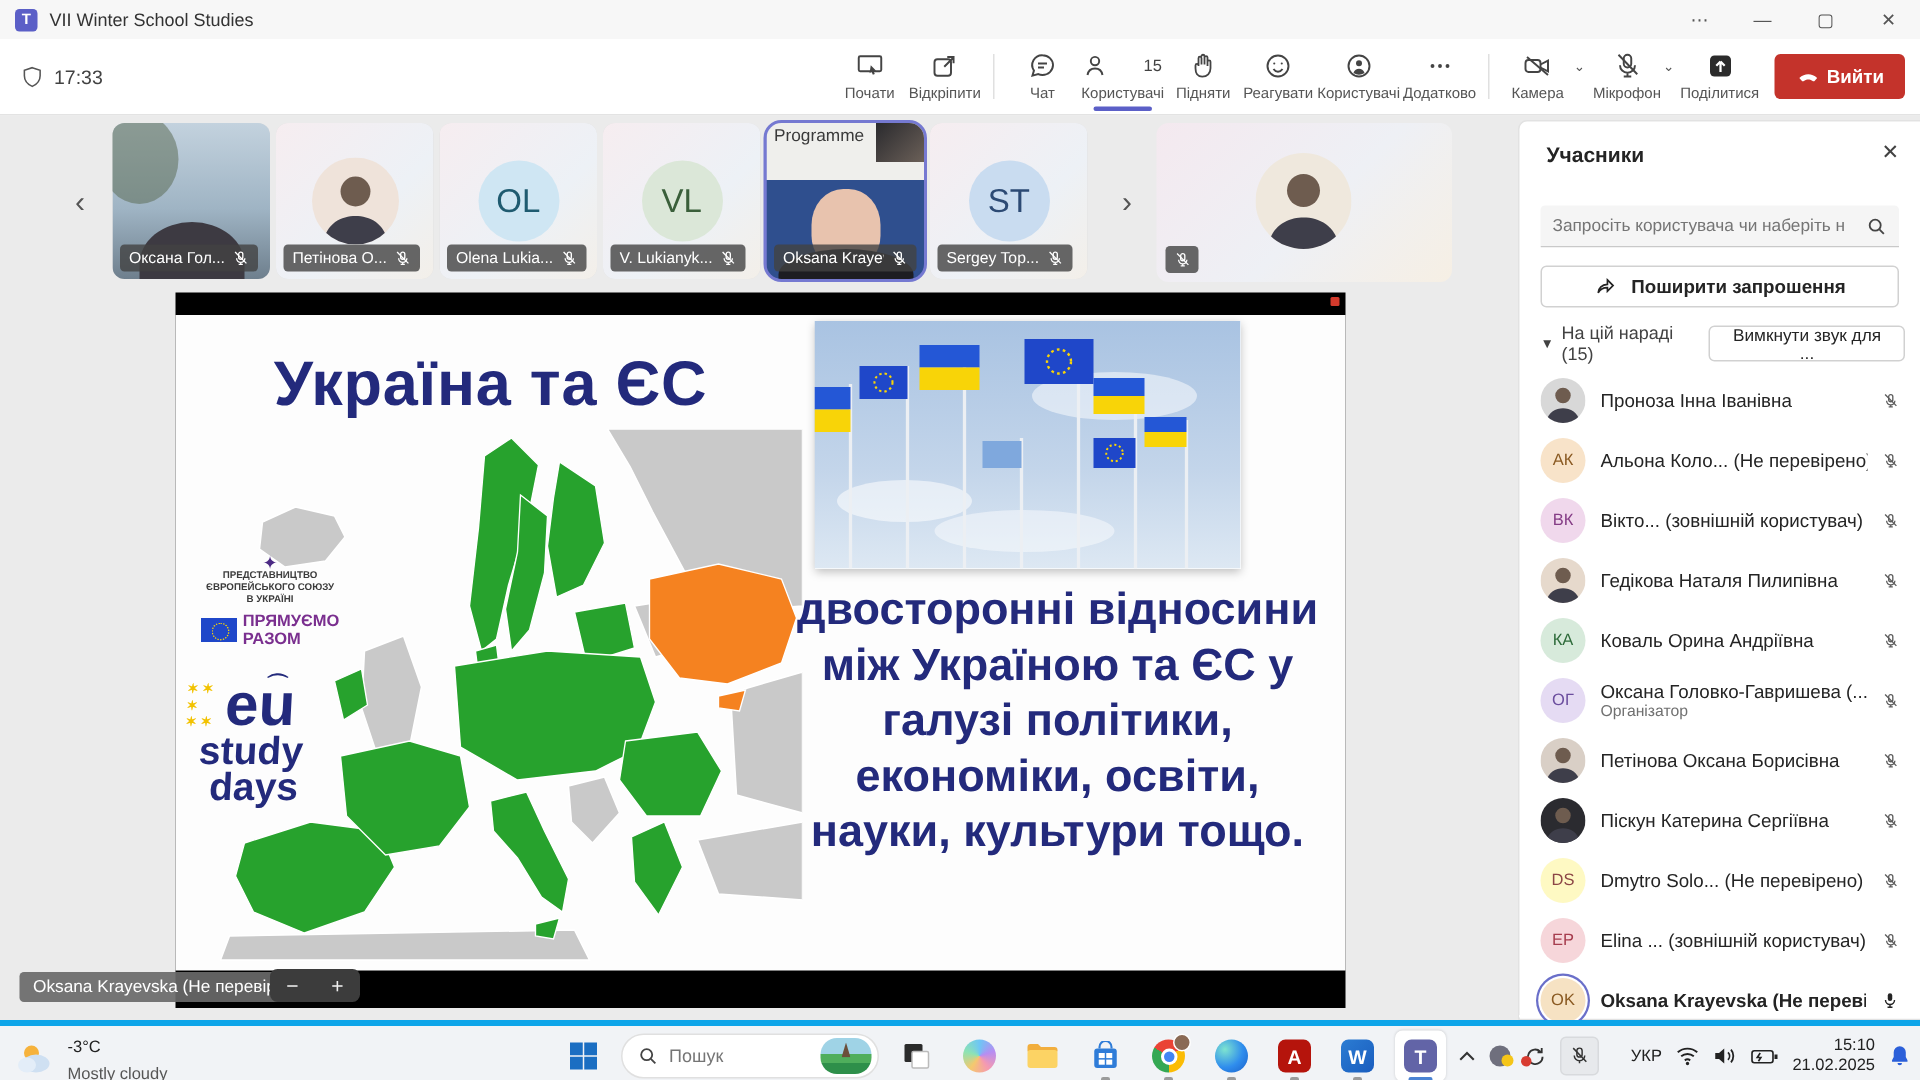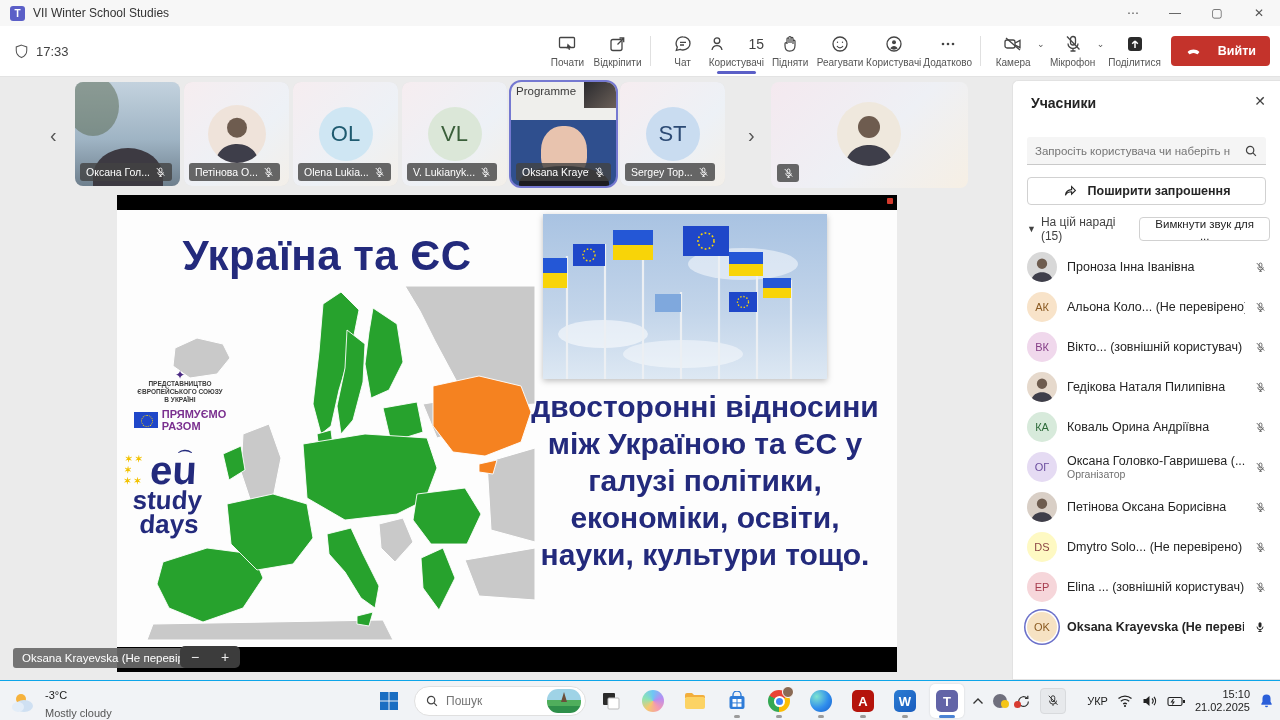--- a/index.html
+++ b/index.html
@@ -14,25 +14,25 @@
   .win-controls { position:absolute; right:0; top:0; height:26px; display:flex; }
   .win-ctl { width:42px; height:26px; display:flex; align-items:center; justify-content:center; font-size:12px; color:#555; }
 
   
   .toolbar { position:absolute; top:26px; left:0; right:0; height:51px; background:#fff; border-bottom:1px solid #e3e3e3; }
   .timer-wrap { position:absolute; left:14px; top:0; height:50px; display:flex; align-items:center; gap:7px; font-size:13px; color:#424242; }
   .tb-right { position:absolute; right:10px; top:0; height:50px; display:flex; align-items:center; gap:2px; }
   .tb-btn { display:flex; flex-direction:column; align-items:center; justify-content:center; min-width:48px; height:48px; gap:3px; position:relative; cursor:pointer; }
   .tb-btn .lbl { font-size:10px; color:#555; white-space:nowrap; }
   .tb-btn.active:after { content:""; position:absolute; bottom:1px; left:8px; right:8px; height:3px; border-radius:2px; background:#5b5fc7; }
-  .badge15 { font-size:14px; color:#424242; margin-left:20px; }
+  .badge15 { font-size:11px; color:#424242; margin-left:20px; }
   .icon-row { display:flex; align-items:center; }
   .tb-sep { width:1px; height:30px; background:#e0e0e0; margin:0 6px; }
   .dev-chev { font-size:9px; color:#555; margin:0 2px 14px -2px; }
-  .leave-btn { display:flex; align-items:center; gap:16px; background:#c4332b; color:#fff; font-weight:bold; font-size:12.5px; border:none; border-radius:4px; height:30px; padding:0 14px; margin-left:8px; cursor:pointer; }
+  .leave-btn { display:flex; align-items:center; gap:4px; background:#c4332b; color:#fff; font-weight:bold; font-size:12.5px; border:none; border-radius:4px; height:30px; padding:0 14px; margin-left:8px; cursor:pointer; }
 
   
   .strip-chev { position:absolute; font-size:20px; color:#555; top:124px; cursor:pointer; }
   .filmstrip { position:absolute; left:75px; top:82px; display:flex; gap:4px; }
   .tile { position:relative; width:105px; height:104px; border-radius:8px; overflow:hidden; background:#ddd; cursor:pointer; flex:none; }
   .tile.active { outline:3px solid #7579d1; outline-offset:-1px; border-radius:10px; }
   .tile-media { position:absolute; inset:0; }
   .m-soft { background:linear-gradient(135deg,#f6edf0,#edf1f6 60%,#f3efe9); display:flex; align-items:center; justify-content:center; }
   .init-circle { width:54px; height:54px; border-radius:50%; display:flex; align-items:center; justify-content:center; font-size:22px; font-weight:500; }
   .m-outdoor { background:linear-gradient(180deg,#c3d2de 0%,#9fb4c4 55%,#6e7f8d 100%); }
@@ -92,21 +92,21 @@
   .p-row { height:40px; display:flex; align-items:center; gap:10px; padding:0 8px 0 4px; border-radius:4px; cursor:pointer; }
   .p-avatar { width:30px; height:30px; border-radius:50%; flex:none; display:flex; align-items:center; justify-content:center; font-size:11px; font-weight:normal; overflow:hidden; position:relative; }
   .p-avatar.ring { box-shadow:0 0 0 1.5px #fff,0 0 0 3px #6a6fc9; }
   .p-names { flex:1; min-width:0; }
   .p-name { font-size:12.5px; color:#242424; white-space:nowrap; overflow:hidden; display:block; }
   .p-name.bold { font-weight:bold; }
   .p-role { font-size:10.5px; color:#707070; display:block; }
   .p-mic { color:#5c5c5c; flex:none; }
 
   
-  .taskbar { position:absolute; left:0; bottom:0; right:0; height:40px; background:#f1f3f6; border-top:1px solid #0ea5e9; }
+  .taskbar { position:absolute; left:0; bottom:0; right:0; height:40px; background:#f1f3f6; border-top:4px solid #0ea5e9; }
   .weather { position:absolute; left:10px; top:4px; display:flex; align-items:center; gap:7px; cursor:pointer; }
   .weather .t1 { font-size:11px; color:#222; line-height:14px; }
   .weather .t2 { font-size:11px; color:#555; line-height:13px; }
   .tb-icons { position:absolute; left:372px; top:3px; display:flex; align-items:center; gap:8px; }
   .app-ic { width:34px; height:34px; display:flex; align-items:center; justify-content:center; border-radius:5px; position:relative; cursor:pointer; }
   .app-ic.open:after { content:""; position:absolute; bottom:0px; left:14px; width:6px; height:3px; border-radius:2px; background:#9b9b9b; }
   .app-ic.active { background:#fff; box-shadow:0 0 2px rgba(0,0,0,.15); }
   .app-ic.active:after { content:""; position:absolute; bottom:0px; left:9px; width:16px; height:3px; border-radius:2px; background:#4a83d4; }
   .search-pill { width:172px; height:30px; background:#fff; border:1px solid #e0e0e0; border-radius:15px; display:flex; align-items:center; padding:0 4px 0 10px; gap:7px; cursor:text; }
   .search-pill input { border:none; outline:none; flex:1; min-width:0; font-size:12px; color:#555; background:transparent; font-family:"Liberation Sans",sans-serif; }
@@ -628,20 +628,40 @@
     </span>
     <span class="p-mic">
           <svg width="11" height="11" viewBox="0 0 16 16" fill="none" stroke="currentColor" stroke-width="1.3">
             <rect x="6" y="1.5" width="4" height="7" rx="2"></rect>
             <path d="M4 7.5a4 4 0 0 0 8 0M8 11.5v2M6 13.5h4"></path>
             <line x1="2.5" y1="1.5" x2="13.5" y2="12.5"></line>
           </svg>
         </span>
   </div>
 
+  <div class="p-row">
+    <span class="p-avatar">
+          <span class="sil-bg" style="background:#2b2b30"></span>
+          <svg viewBox="0 0 32 32" style="position:absolute;inset:0;width:100%;height:100%;">
+            <circle cx="16" cy="12.5" r="5.5" fill="#6e5c4f"></circle>
+            <path d="M4 32c1-8 7-10.5 12-10.5S27 24 28 32z" fill="#3e3e4a"></path>
+          </svg>
+        </span>
+    <span class="p-names">
+      <span class="p-name">Піскун Катерина Сергіївна</span>
+
+    </span>
+    <span class="p-mic">
+          <svg width="11" height="11" viewBox="0 0 16 16" fill="none" stroke="currentColor" stroke-width="1.3">
+            <rect x="6" y="1.5" width="4" height="7" rx="2"></rect>
+            <path d="M4 7.5a4 4 0 0 0 8 0M8 11.5v2M6 13.5h4"></path>
+            <line x1="2.5" y1="1.5" x2="13.5" y2="12.5"></line>
+          </svg>
+        </span>
+  </div>
 
   <div class="p-row">
     <span class="p-avatar" style="background: #fef9c3; color: rgb(140, 70, 70);">DS</span>
     <span class="p-names">
       <span class="p-name">Dmytro Solo...  (Не перевірено)</span>
 
     </span>
     <span class="p-mic">
           <svg width="11" height="11" viewBox="0 0 16 16" fill="none" stroke="currentColor" stroke-width="1.3">
             <rect x="6" y="1.5" width="4" height="7" rx="2"></rect>

